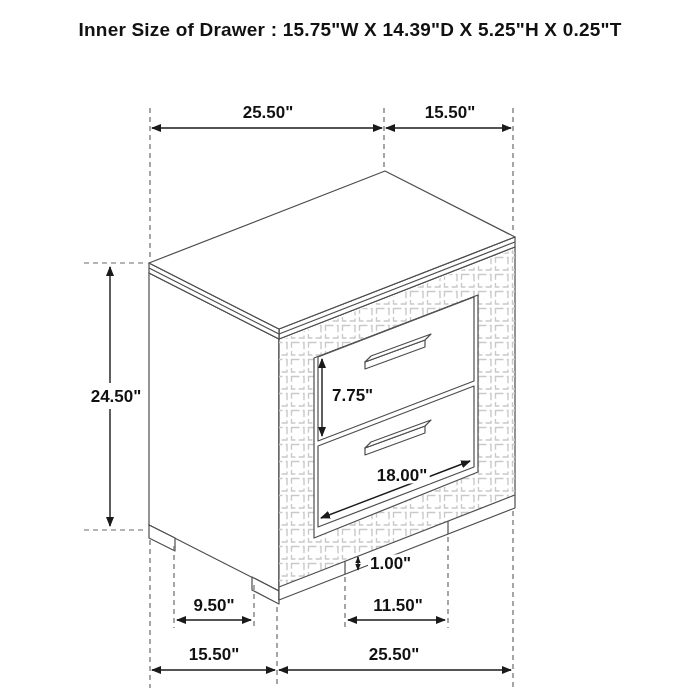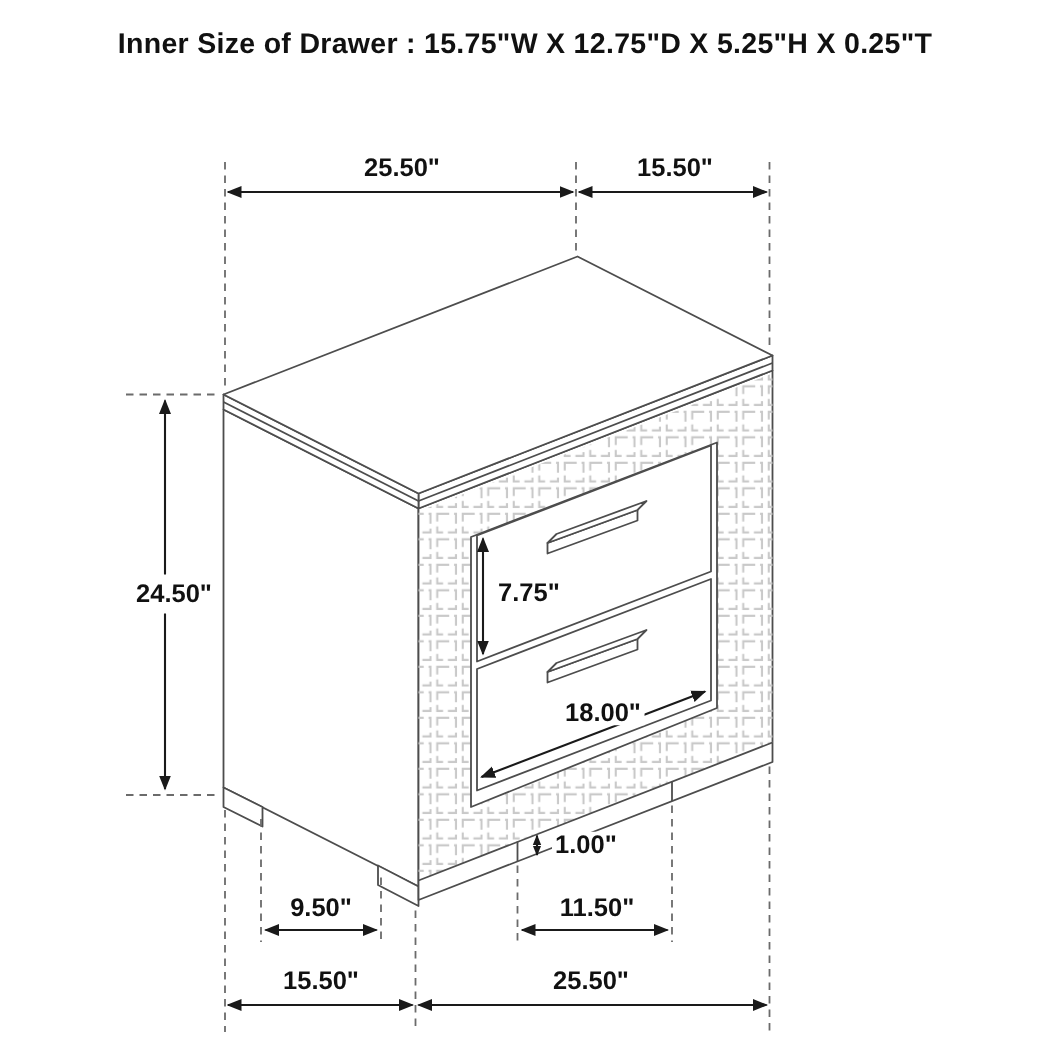--- a/index.html
+++ b/index.html
@@ -98,21 +98,21 @@
       <line x1="322" y1="359" x2="322" y2="436" marker-start="url(#mA)" marker-end="url(#mA)"></line>
       <line x1="321" y1="518" x2="470" y2="461" marker-start="url(#mA)" marker-end="url(#mA)"></line>
       <line x1="358" y1="557" x2="358" y2="570" marker-start="url(#mS)" marker-end="url(#mS)"></line>
       <line x1="177" y1="620" x2="251" y2="620" marker-start="url(#mA)" marker-end="url(#mA)"></line>
       <line x1="348" y1="620" x2="445" y2="620" marker-start="url(#mA)" marker-end="url(#mA)"></line>
       <line x1="152" y1="670" x2="275" y2="670" marker-start="url(#mA)" marker-end="url(#mA)"></line>
       <line x1="279" y1="670" x2="511" y2="670" marker-start="url(#mA)" marker-end="url(#mA)"></line>
     </g>
   </svg>
 
-  <div class="page-title">Inner Size of Drawer : 15.75"W X 12.75"D X 5.25"H X 0.25"T</div>
+  <div class="page-title">Inner Size of Drawer : 15.75"W X 14.39"D X 5.25"H X 0.25"T</div>
 
   <div class="dim-label" style="left:268px;top:112px;">25.50"</div>
   <div class="dim-label" style="left:450px;top:112px;">15.50"</div>
   <div class="dim-label" style="left:116px;top:396px;">24.50"</div>
   <div class="dim-label anchor-left" style="left:330px;top:395px;">7.75"</div>
   <div class="dim-label" style="left:402px;top:475px;">18.00"</div>
   <div class="dim-label anchor-left" style="left:368px;top:563px;">1.00"</div>
   <div class="dim-label" style="left:214px;top:605px;">9.50"</div>
   <div class="dim-label" style="left:398px;top:605px;">11.50"</div>
   <div class="dim-label" style="left:214px;top:654px;">15.50"</div>

